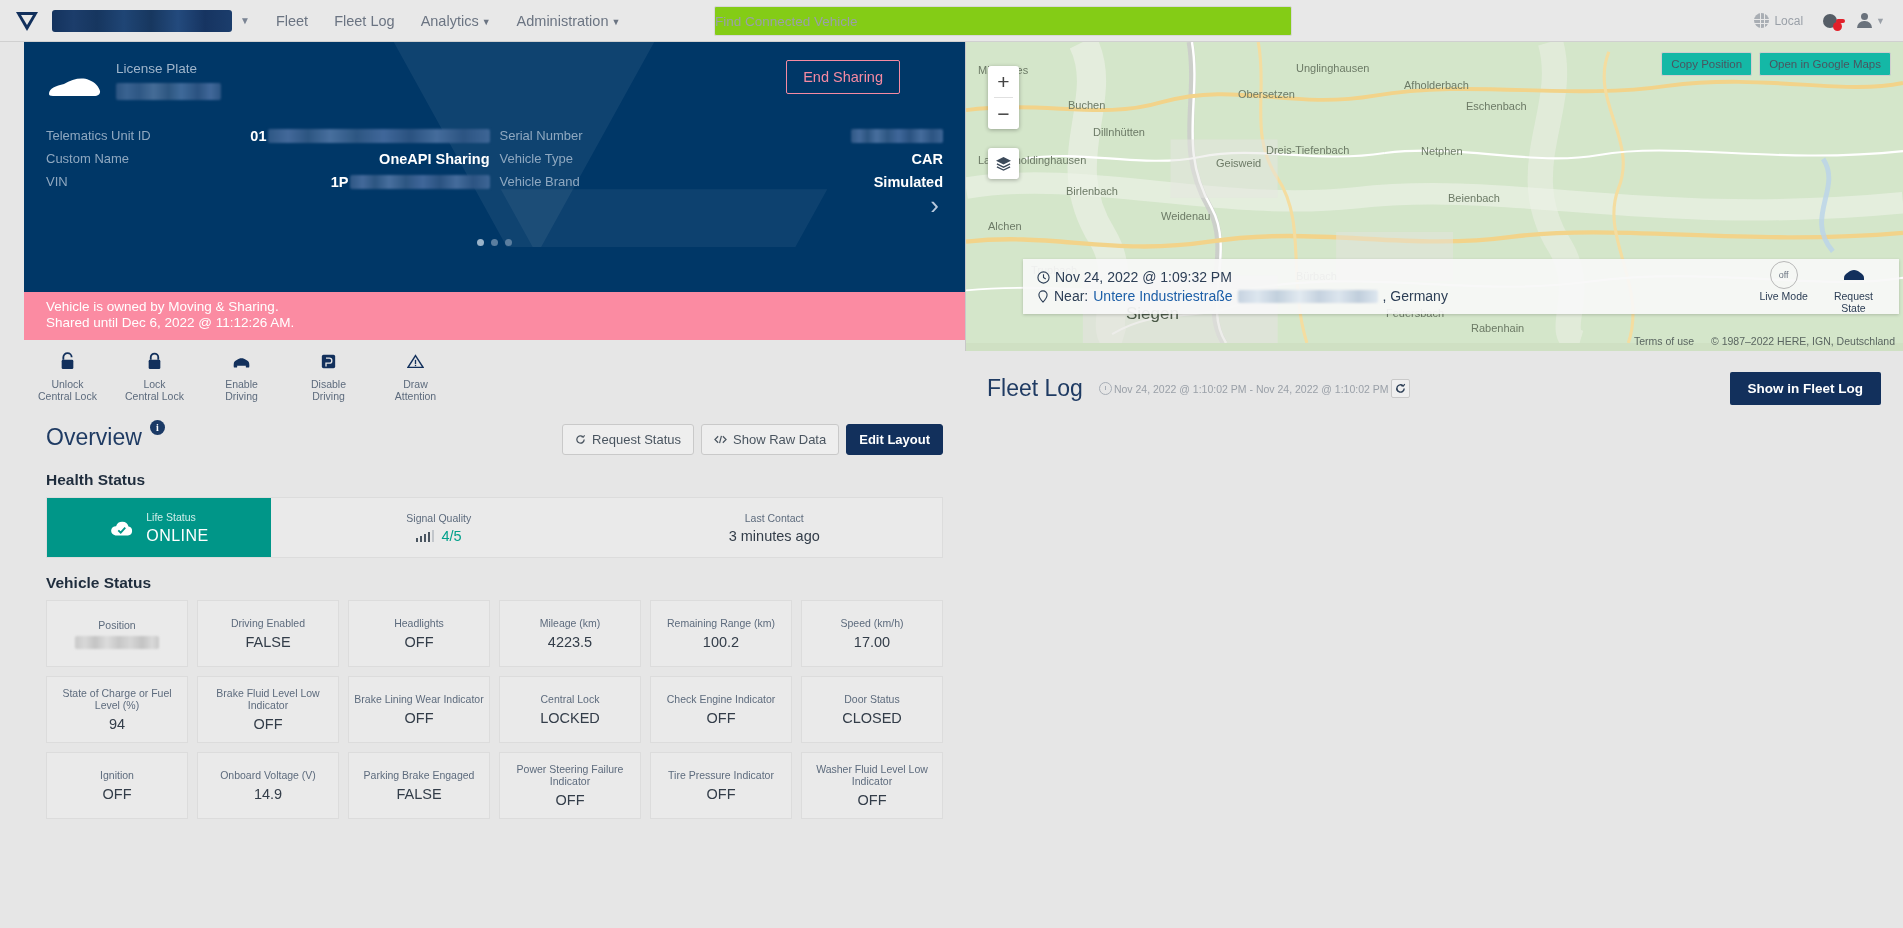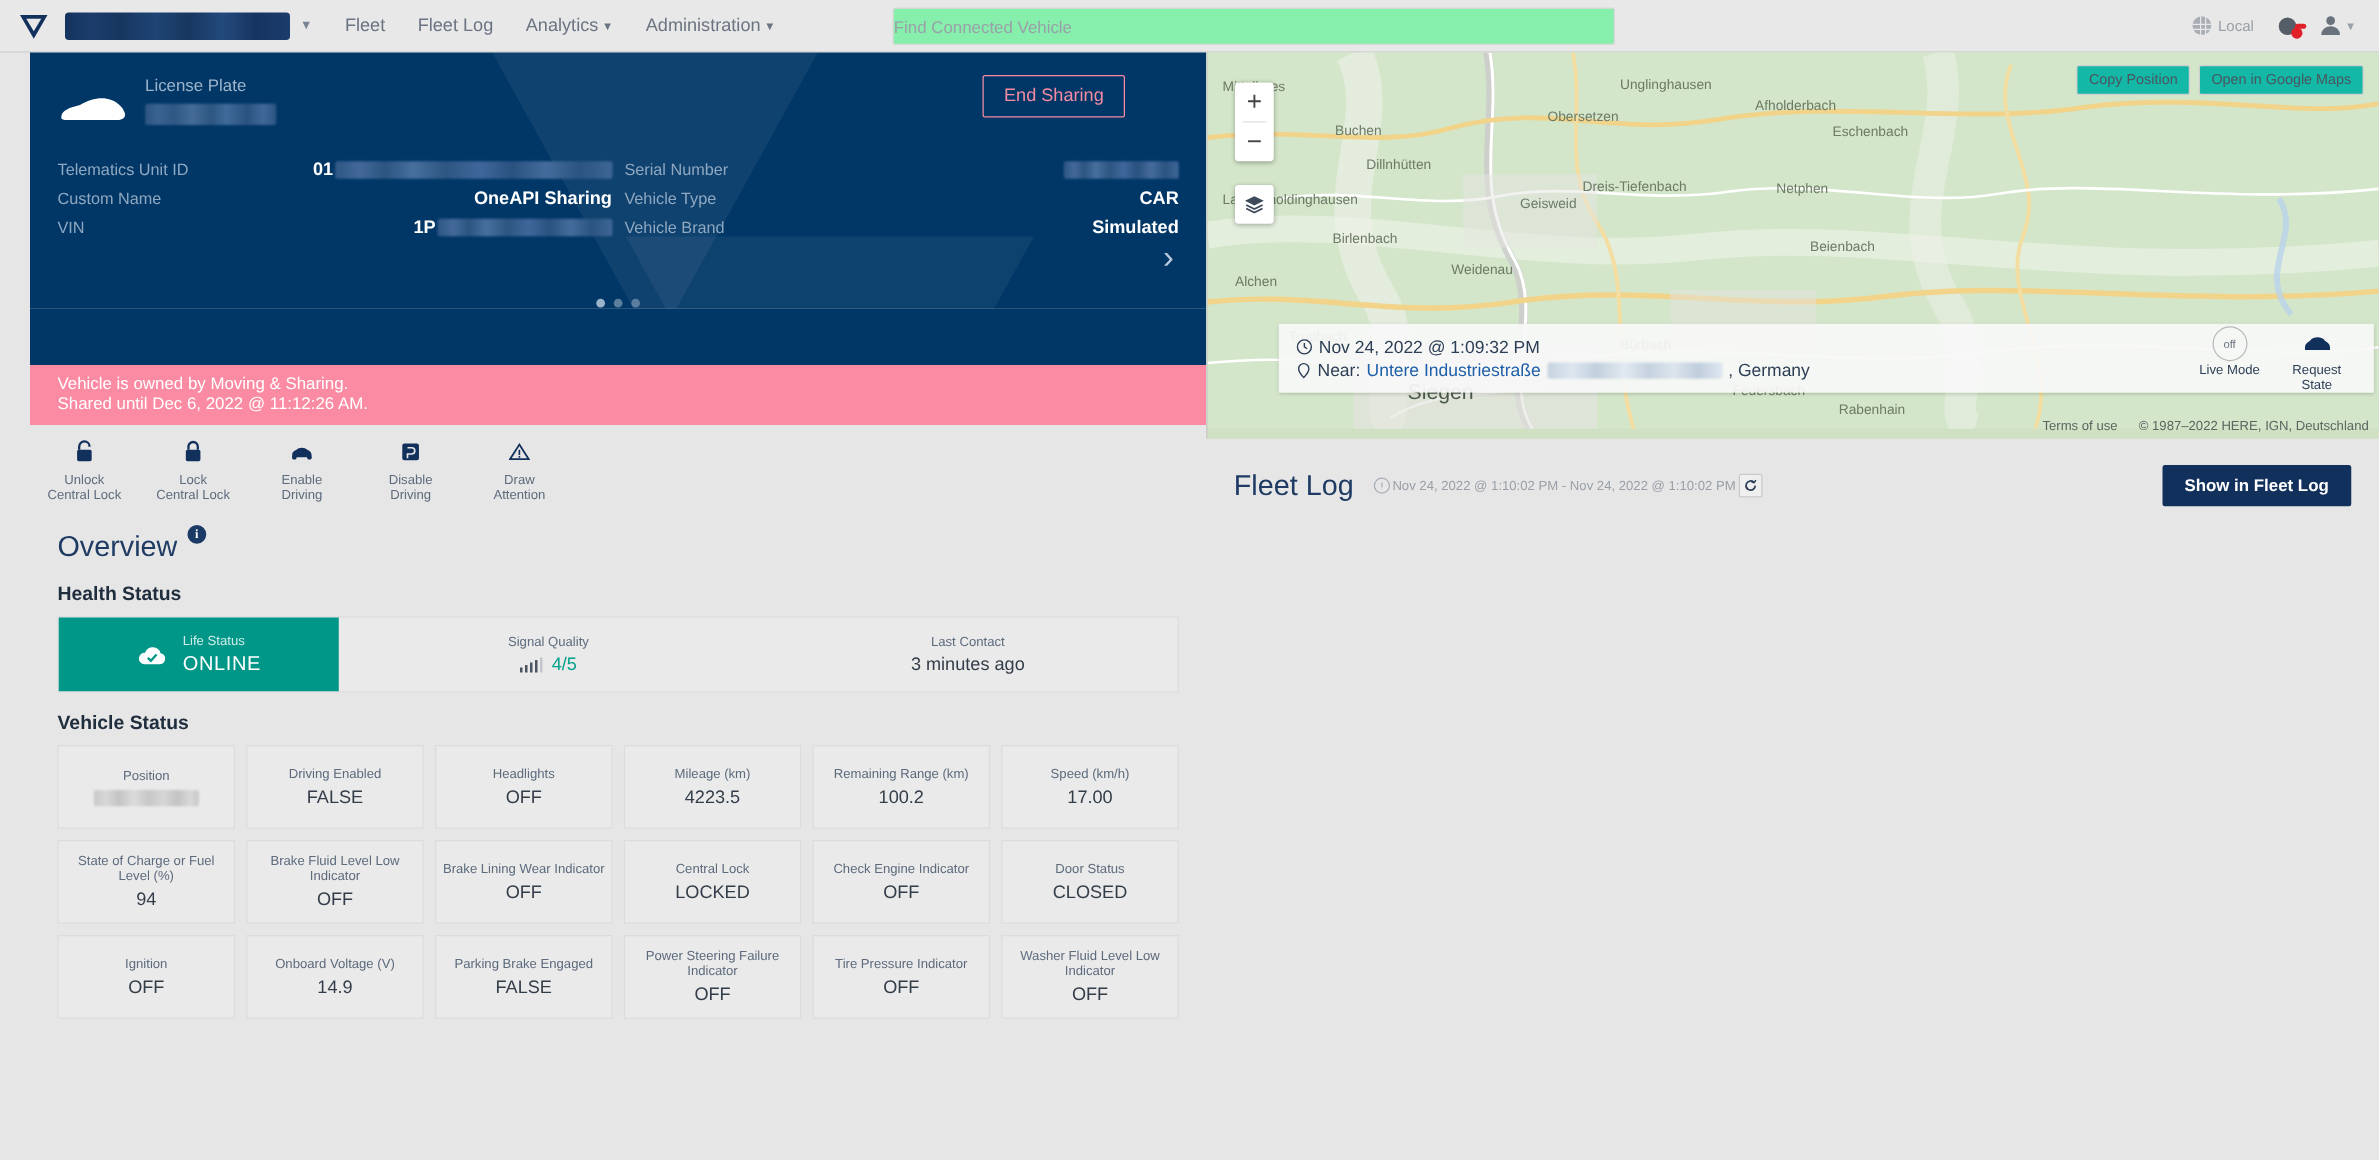--- a/index.html
+++ b/index.html
@@ -20,21 +20,21 @@
     background: linear-gradient(90deg,#14335e 0%, #1c3d6b 12%, #16365f 25%, #1f4575 40%,
                 #17375f 55%, #234a7d 70%, #163461 85%, #1b3d6c 100%);
     filter: blur(0.6px);
   }
   .org-caret { margin-left: 8px; color: #7a8494; font-size: 10px; }
   .nav-links { display: flex; align-items: center; margin-left: 26px; gap: 26px; }
   .nav-link { font-size: 14.5px; color: #6b7482; white-space: nowrap; cursor: pointer; }
   .nav-link .caret { font-size: 9px; margin-left: 3px; position: relative; top: -1px; }
   .search-wrap { position: absolute; left: 714px; top: 6px; width: 578px; }
   .search-input {
-    width: 100%; height: 30px; border: 1px solid #d8d8d8; background: #86efac;
+    width: 100%; height: 30px; border: 1px solid #d8d8d8; background: #84cc16;
     border-radius: 2px; padding: 0 0; font-size: 13.5px; color: #555;
     font-family: "Liberation Sans", sans-serif; outline: none;
   }
   .search-input::placeholder { color: #9aa0a8; }
   .nav-right { margin-left: auto; display: flex; align-items: center; gap: 18px; padding-right: 4px; }
   .nav-right-item { display: flex; align-items: center; gap: 5px; color: #9aa0a8; font-size: 12px; cursor: pointer; }
   .globe { width: 15px; height: 15px; border-radius: 50%; background: #a9aeb4; display:inline-block; position: relative; }
   .globe::before { content:""; position:absolute; left:6px; top:0; width:3px; height:15px; border-left:1px solid #e8e8e8; border-right:1px solid #e8e8e8;}
   .globe::after { content:""; position:absolute; top:6px; left:0; width:15px; height:3px; border-top:1px solid #e8e8e8; border-bottom:1px solid #e8e8e8;}
   .bell-wrap { position: relative; width: 18px; height: 18px; cursor: pointer; }
@@ -396,20 +396,38 @@
         <div class="action-label">
           <div>Draw</div>
           <div>Attention</div>
         </div>
       </div>
     </div>
 
     <div class="overview-head">
       <span class="overview-title">Overview</span>
       <span class="info-badge">i</span>
+      <div class="ov-btns">
+        <button class="btn">
+          <svg width="11" height="11" viewBox="0 0 12 12">
+            <path d="M10,6 a4,4 0 1 1 -1.3,-3" fill="none" stroke="#4a5560" stroke-width="1.4"></path>
+            <path d="M10.4,1.4 L9.2,3.4 L7,3" fill="none" stroke="#4a5560" stroke-width="1.2"></path>
+          </svg>
+          <span>Request Status</span>
+        </button>
+        <button class="btn">
+          <svg width="13" height="11" viewBox="0 0 14 11">
+            <path d="M4.5,2 L1,5.5 L4.5,9 M9.5,2 L13,5.5 L9.5,9 M8,1.5 L6,9.5" fill="none" stroke="#4a5560" stroke-width="1.3"></path>
+          </svg>
+          <span>Show Raw Data</span>
+        </button>
+        <button class="btn btn-primary">
+          <span>Edit Layout</span>
+        </button>
+      </div>
     </div>
 
     <div class="sec-title">Health Status</div>
     <div class="health-row">
       <div class="health-cell online">
         <svg width="26" height="22" viewBox="0 0 28 22">
           <path d="M7,19 a5,5 0 0 1 0.6,-10 A7,7 0 0 1 21,9.5 a4.8,4.8 0 0 1 -0.6,9.5 Z" fill="#ffffff"></path>
           <path d="M10,13.5 L12.6,16 L17.5,10.5" fill="none" stroke="#009688" stroke-width="2"></path>
         </svg>
         <div class="online-txt">

